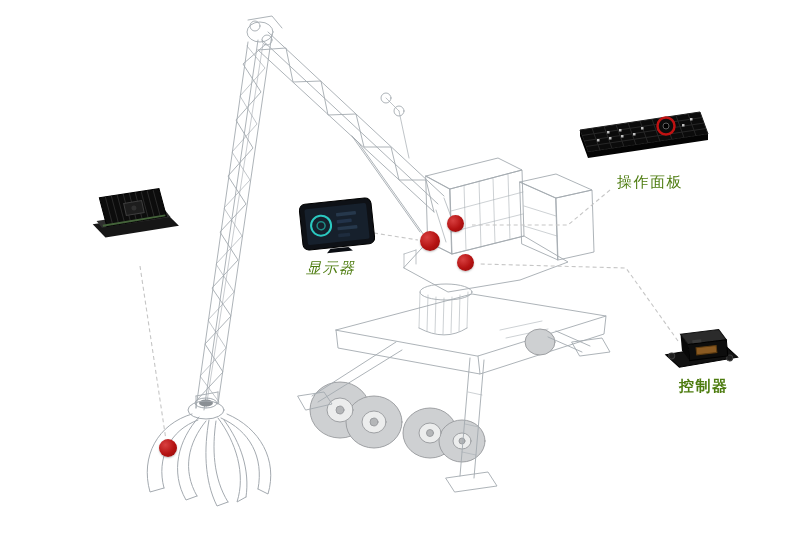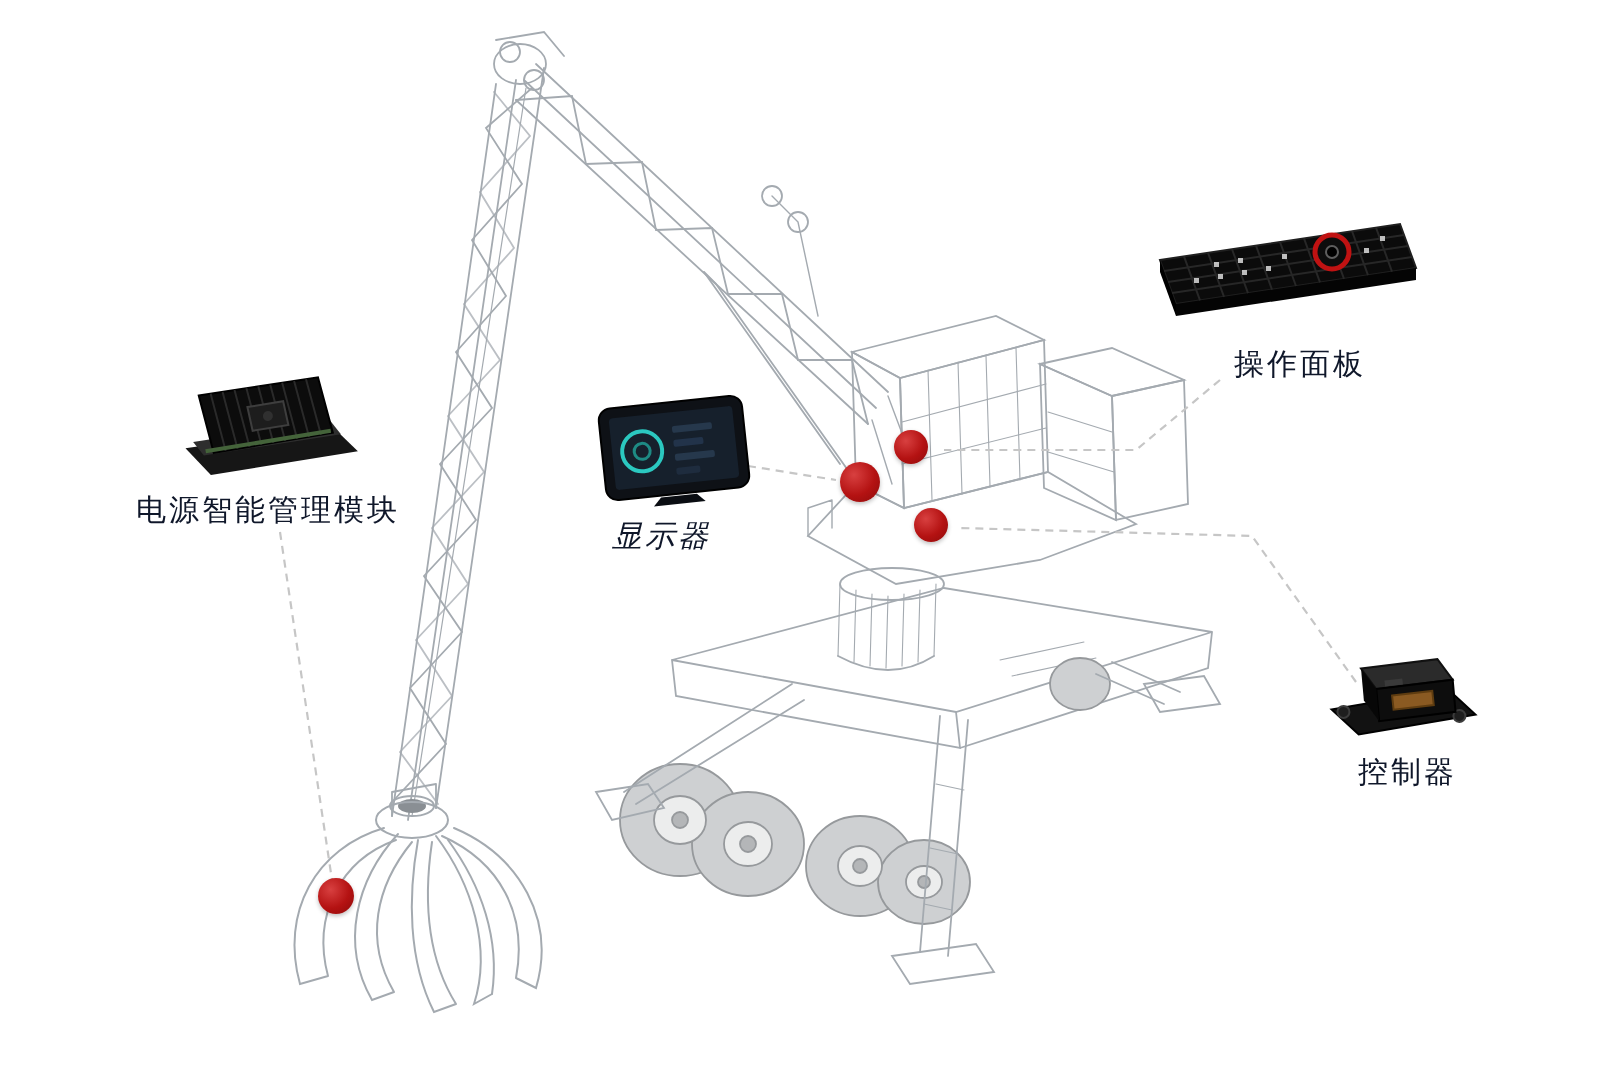--- a/index.html
+++ b/index.html
@@ -4,21 +4,21 @@
 <style>
   html,body{margin:0;padding:0;background:#fff;}
   .scene{
     position:relative;width:800px;height:542px;background:#ffffff;overflow:hidden;
     font-family:"Liberation Sans","DejaVu Sans",sans-serif;
   }
   .machine-svg{position:absolute;left:0;top:0;}
   .thumb{position:absolute;}
   .thumb svg{display:block;}
   .callout-label{
-    position:absolute;font-size:15px;color:#0f172a;letter-spacing:1.5px;white-space:nowrap;
+    position:absolute;font-size:15px;color:#4d7c0f;letter-spacing:1.5px;white-space:nowrap;
   }
   .hotspot{
     position:absolute;border-radius:50%;
     background:radial-gradient(circle at 35% 32%, #d84040 0%, #b41212 55%, #8d0b0b 100%);
     box-shadow:0 1px 2px rgba(0,0,0,.25);
     z-index:5;cursor:pointer;
   }
 </style>
 </head>
 <body>
@@ -199,23 +199,22 @@
         <circle cx="66" cy="34" r="3" fill="#1e1e1e" stroke="#3c3c3c"></circle>
         <polygon points="16,12 54,6 62,16 24,22" fill="#2b2b2b" stroke="#111"></polygon>
         <polygon points="24,22 62,16 64,32 26,38" fill="#0d0d0d" stroke="#000"></polygon>
         <polygon points="16,12 24,22 26,38 18,28" fill="#070707"></polygon>
         <polygon points="32,25 52,22 53,29 33,32" fill="#8a5a22" stroke="#5e3c10"></polygon>
         <rect x="28" y="17" width="9" height="3" fill="#3a3a3a" transform="rotate(-8 32 18)"></rect>
       </g>
     </svg>
   </div>
 
-  <div class="callout-label" style="left:68px;top:246px;">电源智能管理模块</div>
   <div class="callout-label" style="left:306px;top:259px;font-style:italic;">显示器</div>
   <div class="callout-label" style="left:617px;top:173px;">操作面板</div>
-  <div class="callout-label" style="left:679px;top:377px;">控制器</div>
+  <div class="callout-label" style="left:679px;top:377px;font-weight:bold;">控制器</div>
 
   <div class="hotspot" style="left:159px;top:439px;width:18px;height:18px;"></div>
   <div class="hotspot" style="left:420px;top:231px;width:20px;height:20px;"></div>
   <div class="hotspot" style="left:447px;top:215px;width:17px;height:17px;"></div>
   <div class="hotspot" style="left:457px;top:254px;width:17px;height:17px;"></div>
 
 </div>
 
 </body></html>

